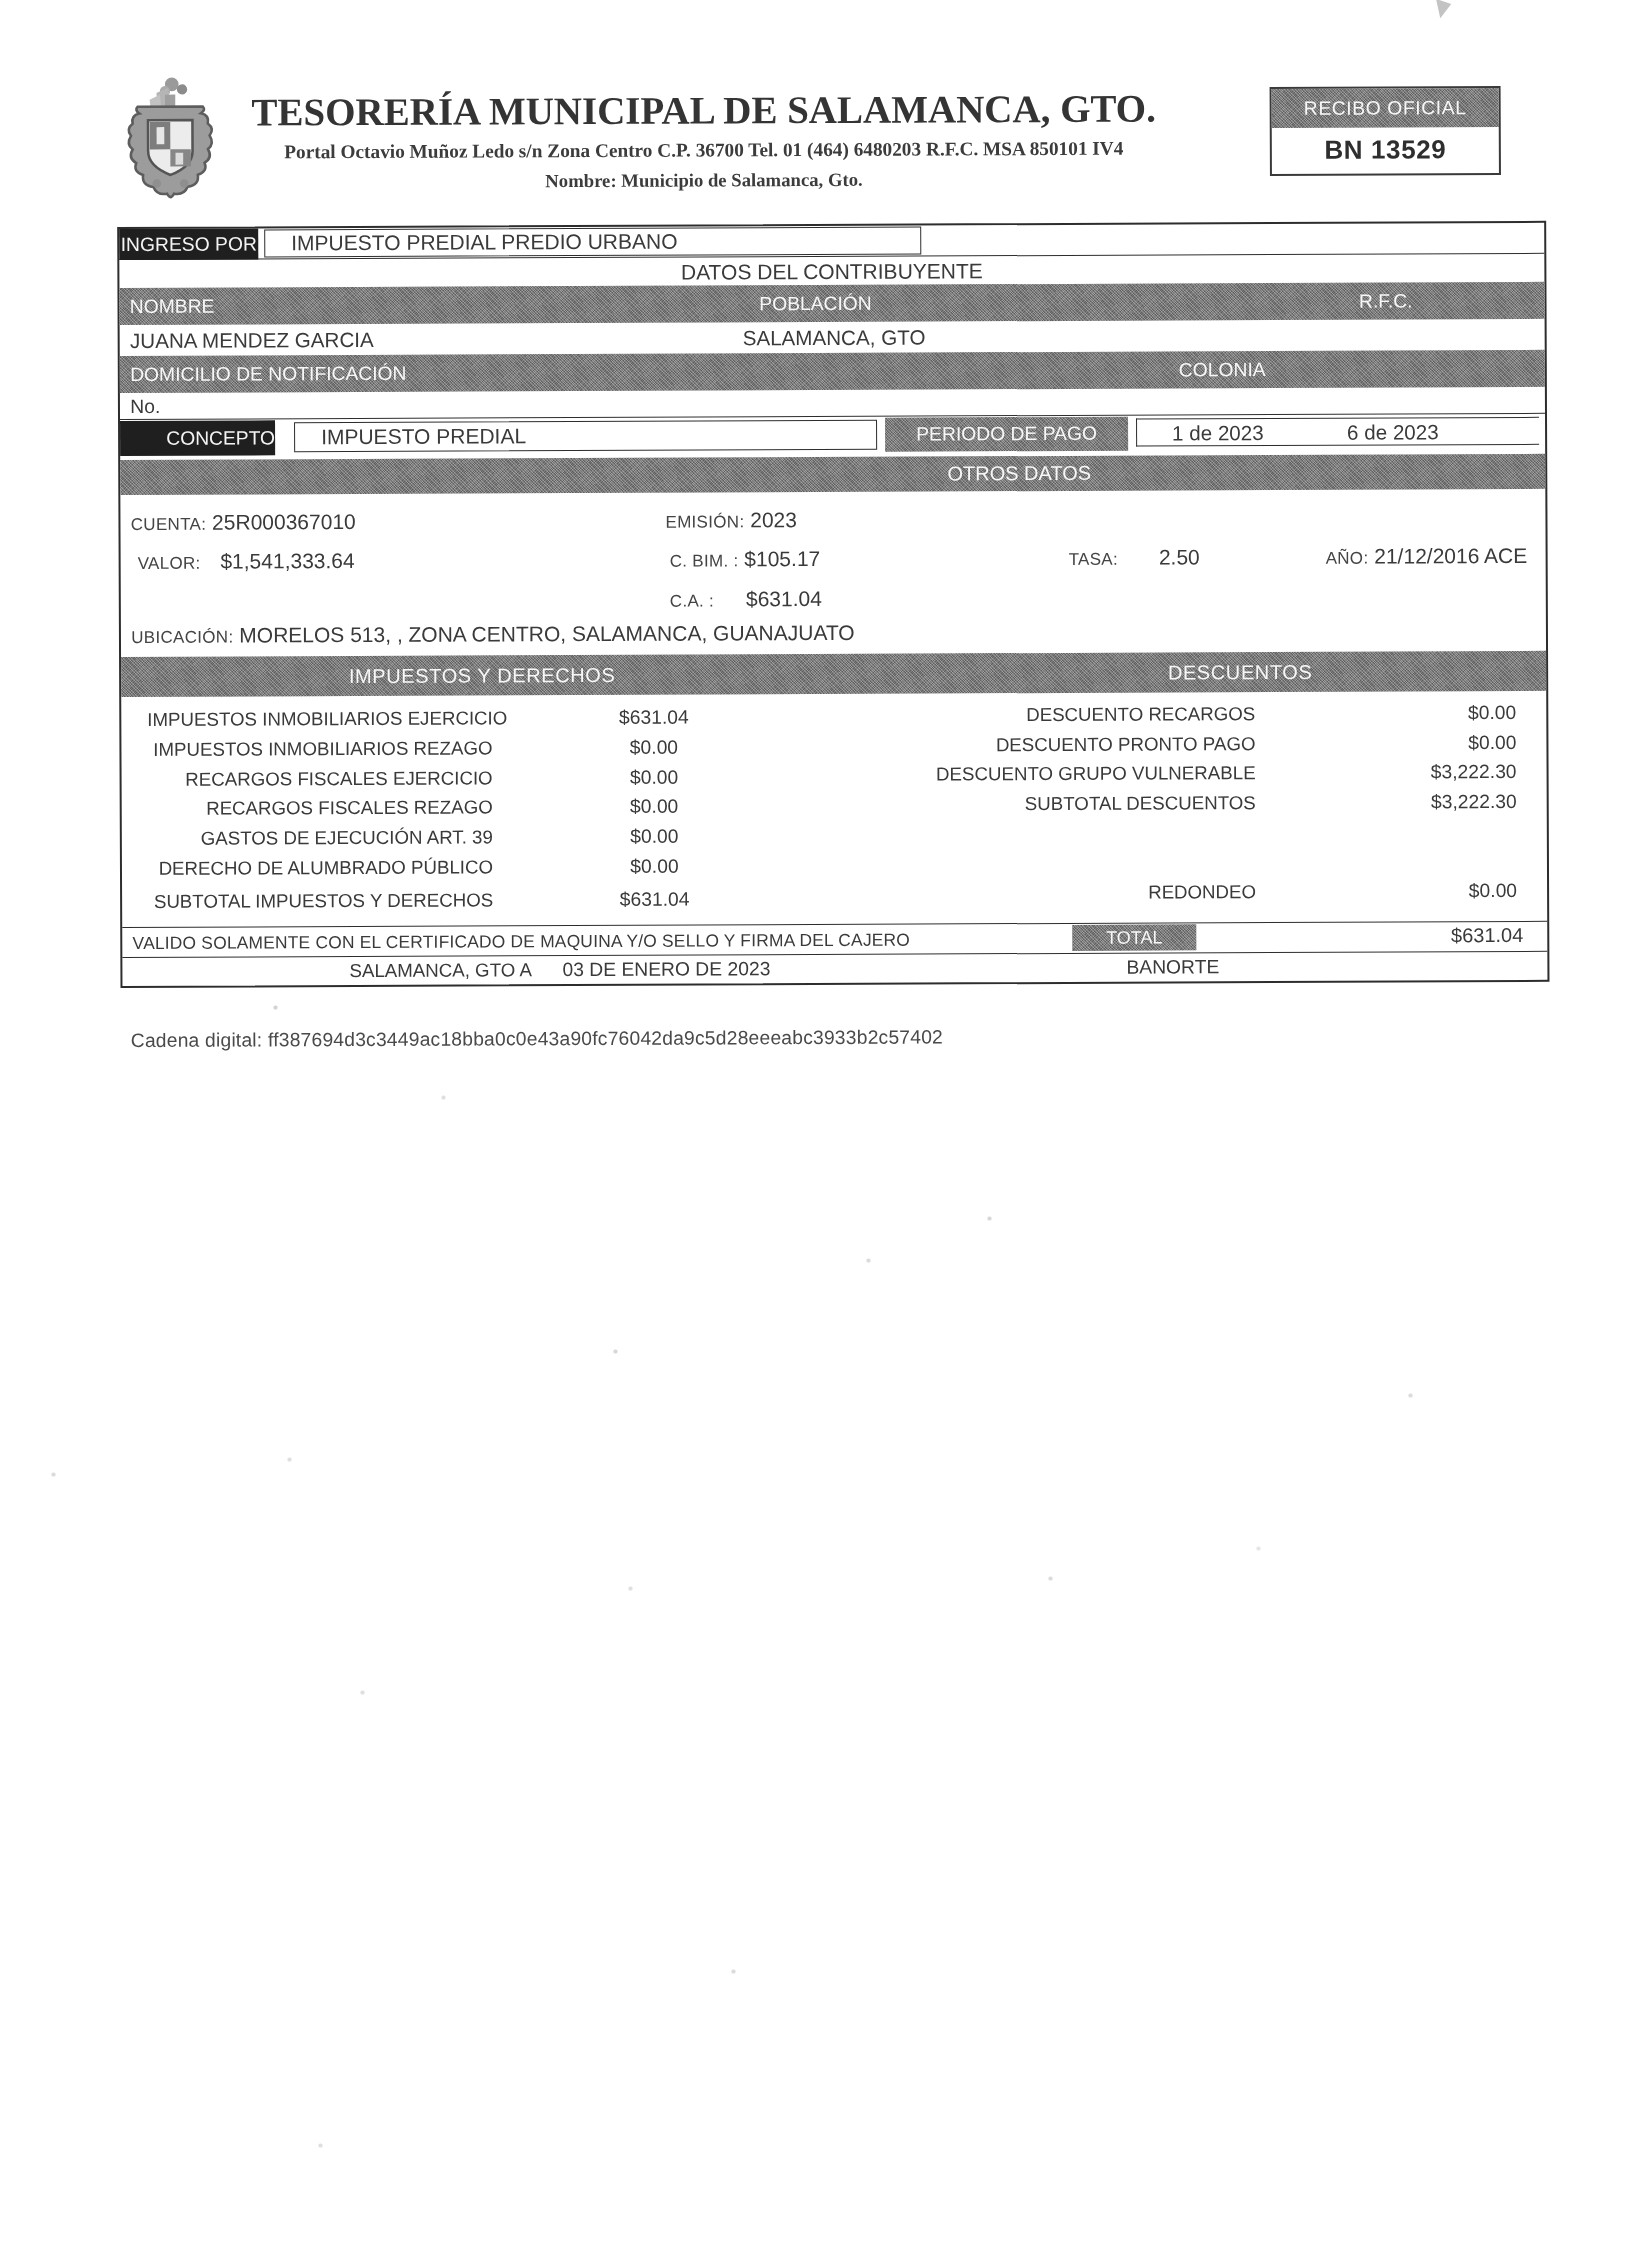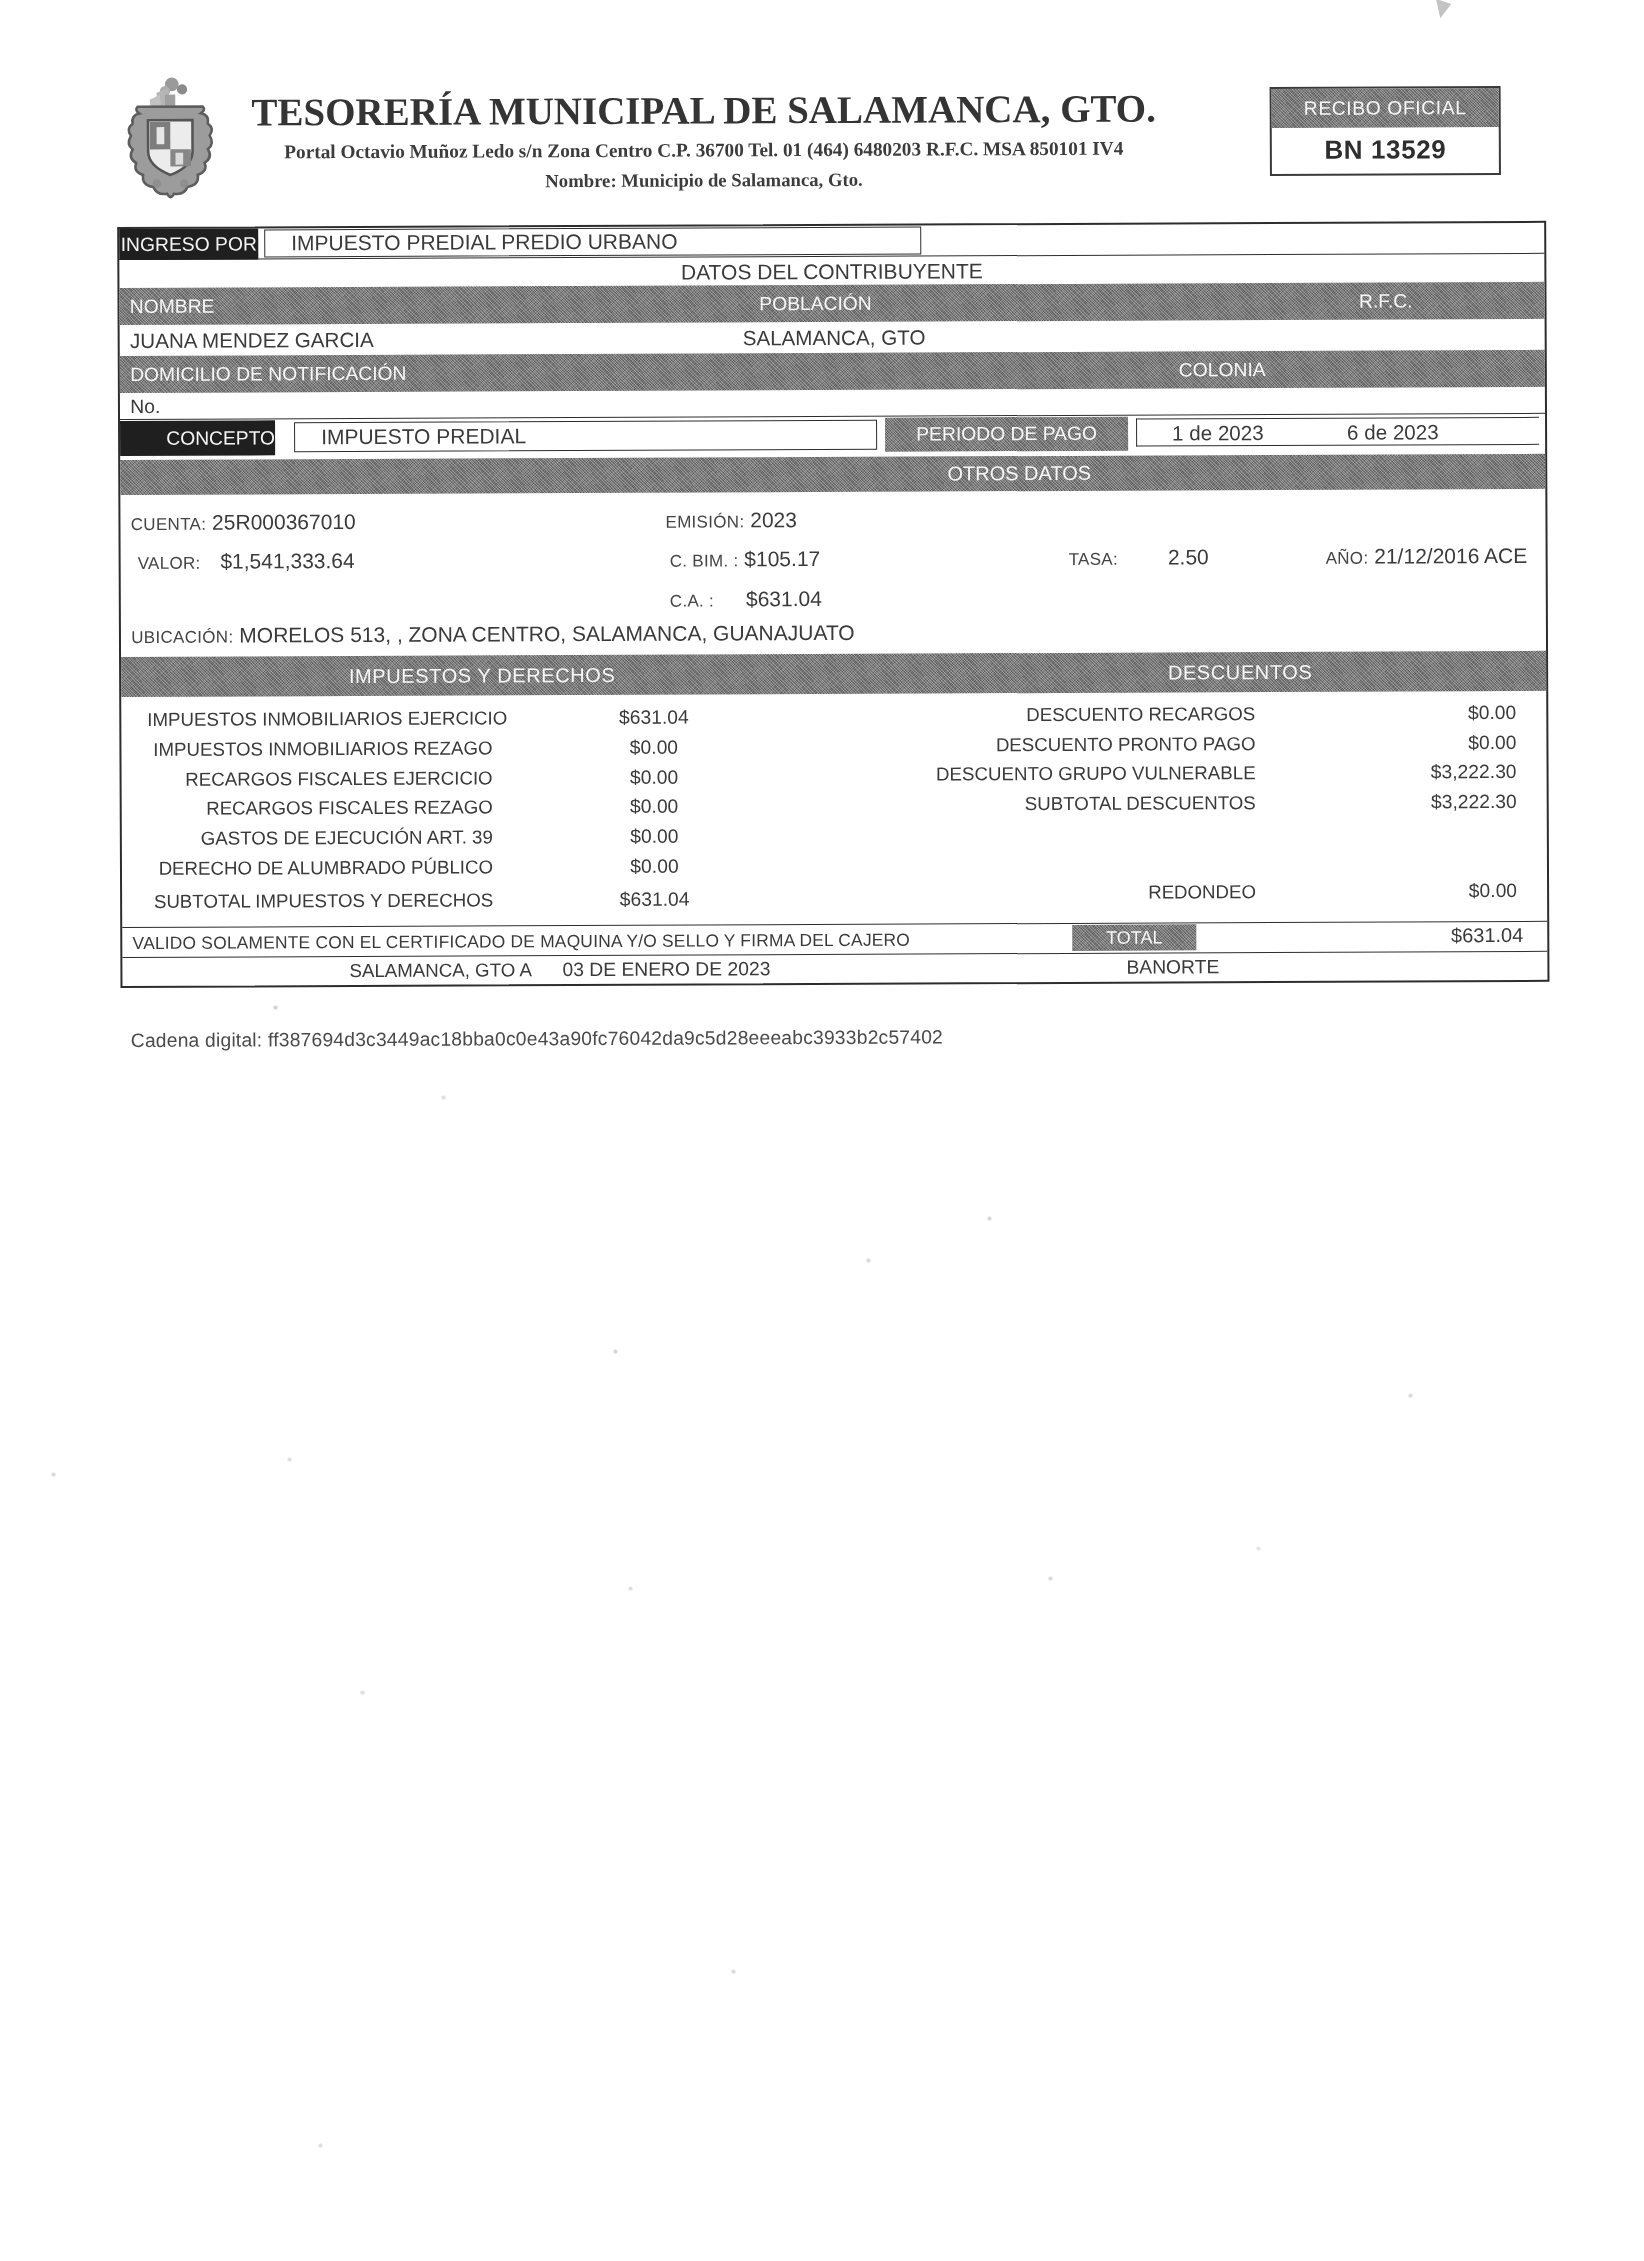--- a/index.html
+++ b/index.html
@@ -229,21 +229,21 @@
         <div class="fline" style="left:17px; top:55px;">
           <span class="flab">VALOR:</span>
           <span class="fval" style="margin-left:14px;">$1,541,333.64</span>
         </div>
         <div class="fline" style="left:549px; top:55px;">
           <span class="flab">C. BIM. :</span>
           <span class="fval">$105.17</span>
         </div>
         <div class="fline" style="left:948px; top:55px;">
           <span class="flab">TASA:</span>
-          <span class="fval" style="margin-left:44px;">2.50</span>
+          <span class="fval" style="margin-left:35px;">2.50</span>
         </div>
         <div class="fline" style="left:1161px; top:55px;margin-left:44px;">
           <span class="flab">AÑO:</span>
           <span class="fval">21/12/2016 ACE</span>
         </div>
 
         <div class="fline" style="left:549px; top:95px;">
           <span class="flab">C.A. :</span>
           <span class="fval" style="margin-left:26px;">$631.04</span>
         </div>

